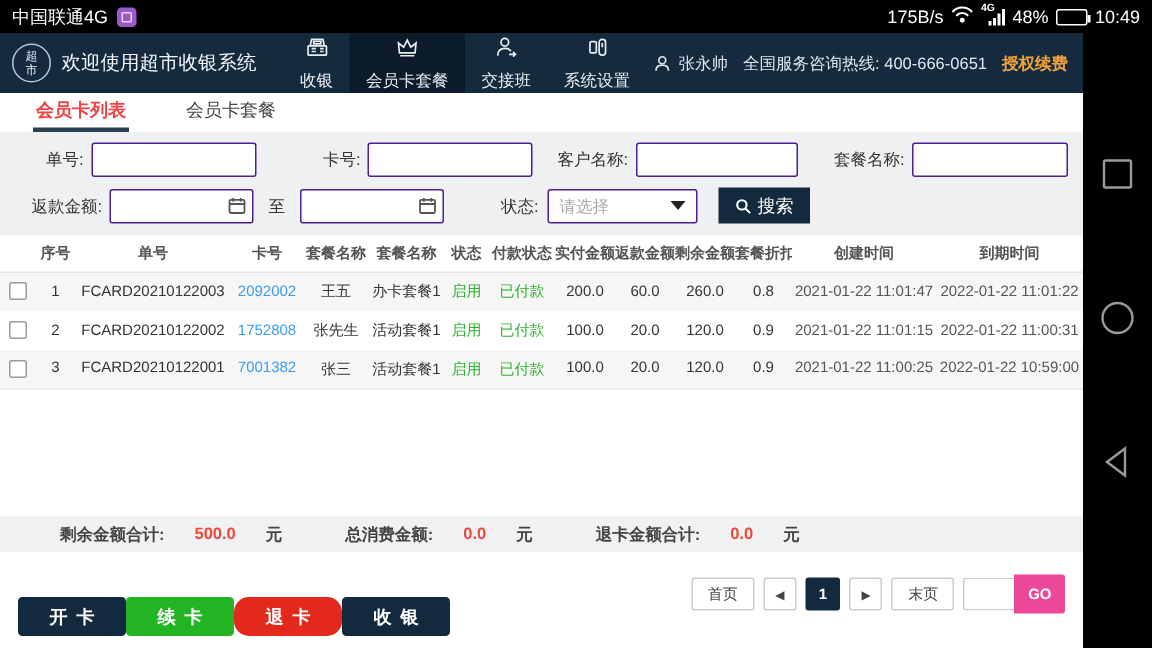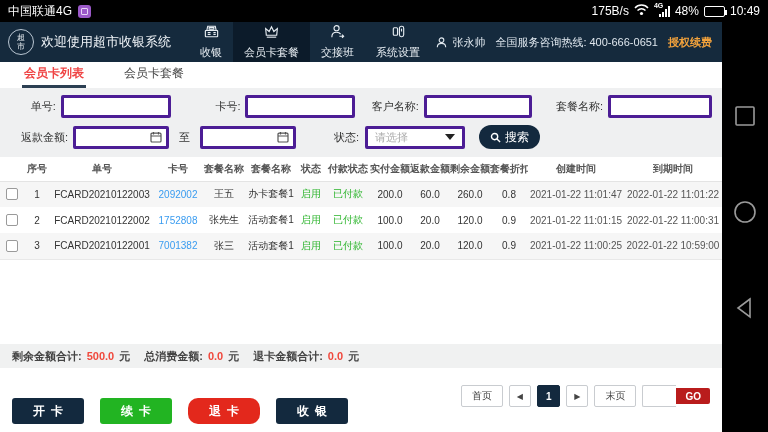--- a/index.html
+++ b/index.html
@@ -49,31 +49,31 @@
   .tabs { height:26px; display:flex; align-items:flex-end; padding-left:22px; gap:36px;
     background:#fff; flex:0 0 26px; }
   .tab { font-size:12px; color:#444; padding:4px 2px 6px; cursor:pointer; }
   .tab.active { color:#ef4444; font-weight:bold; border-bottom:3px solid #2c4053; padding-bottom:3px; }
 
   
   .searchpanel { background:#eff0f1; padding:7px 10px 8px; flex:0 0 auto; }
   .srow { display:flex; align-items:center; margin-bottom:7px; }
   .srow:last-child { margin-bottom:0; }
   .slabel { font-size:11px; color:#333; text-align:right; white-space:nowrap; }
-  .sinput { background:#fff; border:3px solid #4c1d95; border-radius:2px; height:23px; }
+  .sinput { background:#fff; border:1px solid #4c1d95; border-radius:2px; height:23px; }
   .dateinput { position:relative; display:flex; align-items:center; }
   .dateinput input { border:none; outline:none; width:100%; height:100%; background:transparent; }
   .cal { position:absolute; right:4px; }
   .cal svg { width:12px; height:12px; stroke:#555; fill:none; stroke-width:1.2; display:block; }
   .select { width:100px; display:flex; align-items:center; justify-content:space-between;
     padding:0 7px; cursor:pointer; }
   .select .ph { font-size:11px; color:#aaa; }
   .caret { width:0; height:0; border-left:5px solid transparent; border-right:5px solid transparent;
     border-top:6px solid #222; }
-  .searchbtn { background:#13293e; color:#fff; border:none; border-radius:12px; height:24px;
+  .searchbtn { background:#13293e; color:#fff; border:none; border-radius:0; height:24px;
     padding:0 11px; font-size:12px; display:flex; align-items:center; gap:4px; cursor:pointer;
     font-family:inherit; }
   .searchbtn svg { width:11px; height:11px; stroke:#fff; fill:none; stroke-width:1.5; }
 
   
   table { width:722px; border-collapse:collapse; table-layout:fixed; flex:0 0 auto; }
   th { font-size:10px; color:#555; font-weight:bold; height:24px; border-bottom:1px solid #e4e4e4;
     white-space:nowrap; overflow:hidden;margin-top:24px; }
   td { font-size:10px; color:#333; height:26px; text-align:center; white-space:nowrap; overflow:hidden; }
   tr.odd td { background:#f6f6f6; }
@@ -82,41 +82,41 @@
     background:#fff; vertical-align:middle; cursor:pointer; }
   td.link { color:#3a9cf0; cursor:pointer; }
   td.green { color:#2bb42b; }
   td.dim { color:#555; }
 
   .spacer { flex:1 1 auto; }
 
   
   .summary { background:#f0f1f1; height:24px; display:flex; align-items:center; gap:14px;
     padding:0 12px; flex:0 0 24px; }
-  .sum-item { font-size:11px; color:#444; font-weight:bold; display:flex; align-items:center; gap:5px; }
+  .sum-item { font-size:11px; color:#444; font-weight:bold; display:flex; align-items:center; gap:20px;margin-left:28px; }
   .sum-val { color:#f0483c; font-weight:bold; }
 
   
   .bottombar { flex:0 0 52px; display:flex; align-items:center; padding:0 12px 8px; }
-  .actions { display:flex; gap:16px;margin-top:30px; }
+  .actions { display:flex; gap:0;margin-top:30px; }
   .abtn { width:72px; height:26px; border:none; border-radius:3px; color:#fff; font-size:12px;
     font-weight:bold; letter-spacing:6px; padding-left:6px; cursor:pointer; font-family:inherit; }
   .abtn.navy { background:#13293e; }
   .abtn.green { background:#22b422; }
   .abtn.red { background:#e3281c;border-radius:10px; }
   .pager { margin-left:auto; display:flex; align-items:center; gap:6px; }
   .pbtn { height:22px; min-width:22px; background:#fff; border:1px solid #c9ccd0; border-radius:2px;
     font-size:10px; color:#444; display:flex; align-items:center; justify-content:center;
     padding:0 10px; cursor:pointer; }
   .pbtn.arrow { padding:0 6px; font-size:8px; }
   .pbtn.current { background:#13293e; border-color:#13293e; color:#fff; font-weight:bold; padding:0 8px; }
   .gowrap { display:flex; align-items:center; }
   .goinput { width:34px; height:22px; border:1px solid #c9ccd0; border-right:none;
     border-radius:2px 0 0 2px; outline:none; font-size:11px; text-align:center; }
-  .gobtn { height:16px; background:#b91c1c; color:#fff; border:none; border-radius:0 2px 2px 0;
+  .gobtn { height:26px; background:#ec4899; color:#fff; border:none; border-radius:0 2px 2px 0;
     font-size:10px; font-weight:bold; padding:0 9px; cursor:pointer; font-family:inherit; }
 
   
   .androidnav { width:46px; background:#000; display:flex; flex-direction:column; align-items:center;
     padding-top:82px; }
   .anav-icon { width:24px; height:24px; display:flex; align-items:center; justify-content:center;
     cursor:pointer; }
   .anav-icon + .anav-icon { margin-top:72px; }
   .anav-icon svg { stroke:#9a9a9a; fill:none; stroke-width:1.6; }
 </style>

